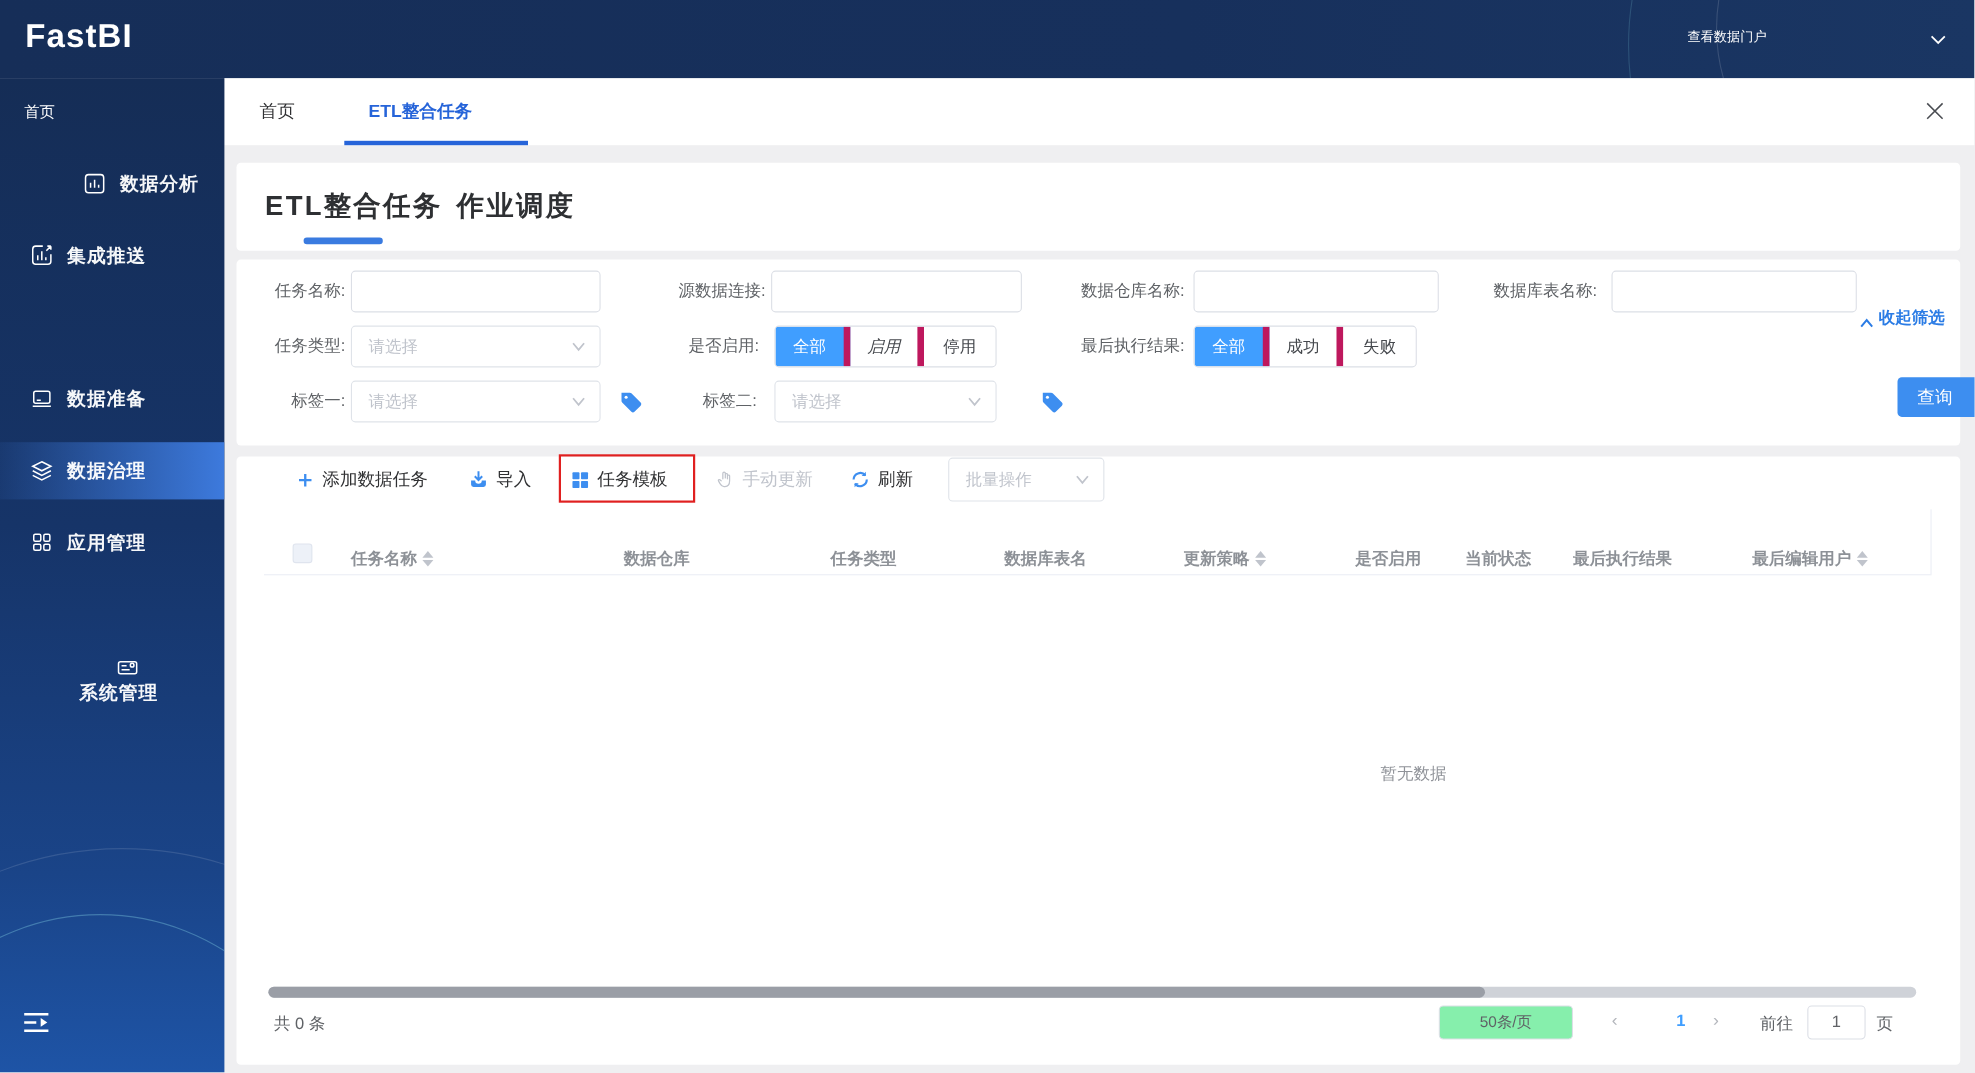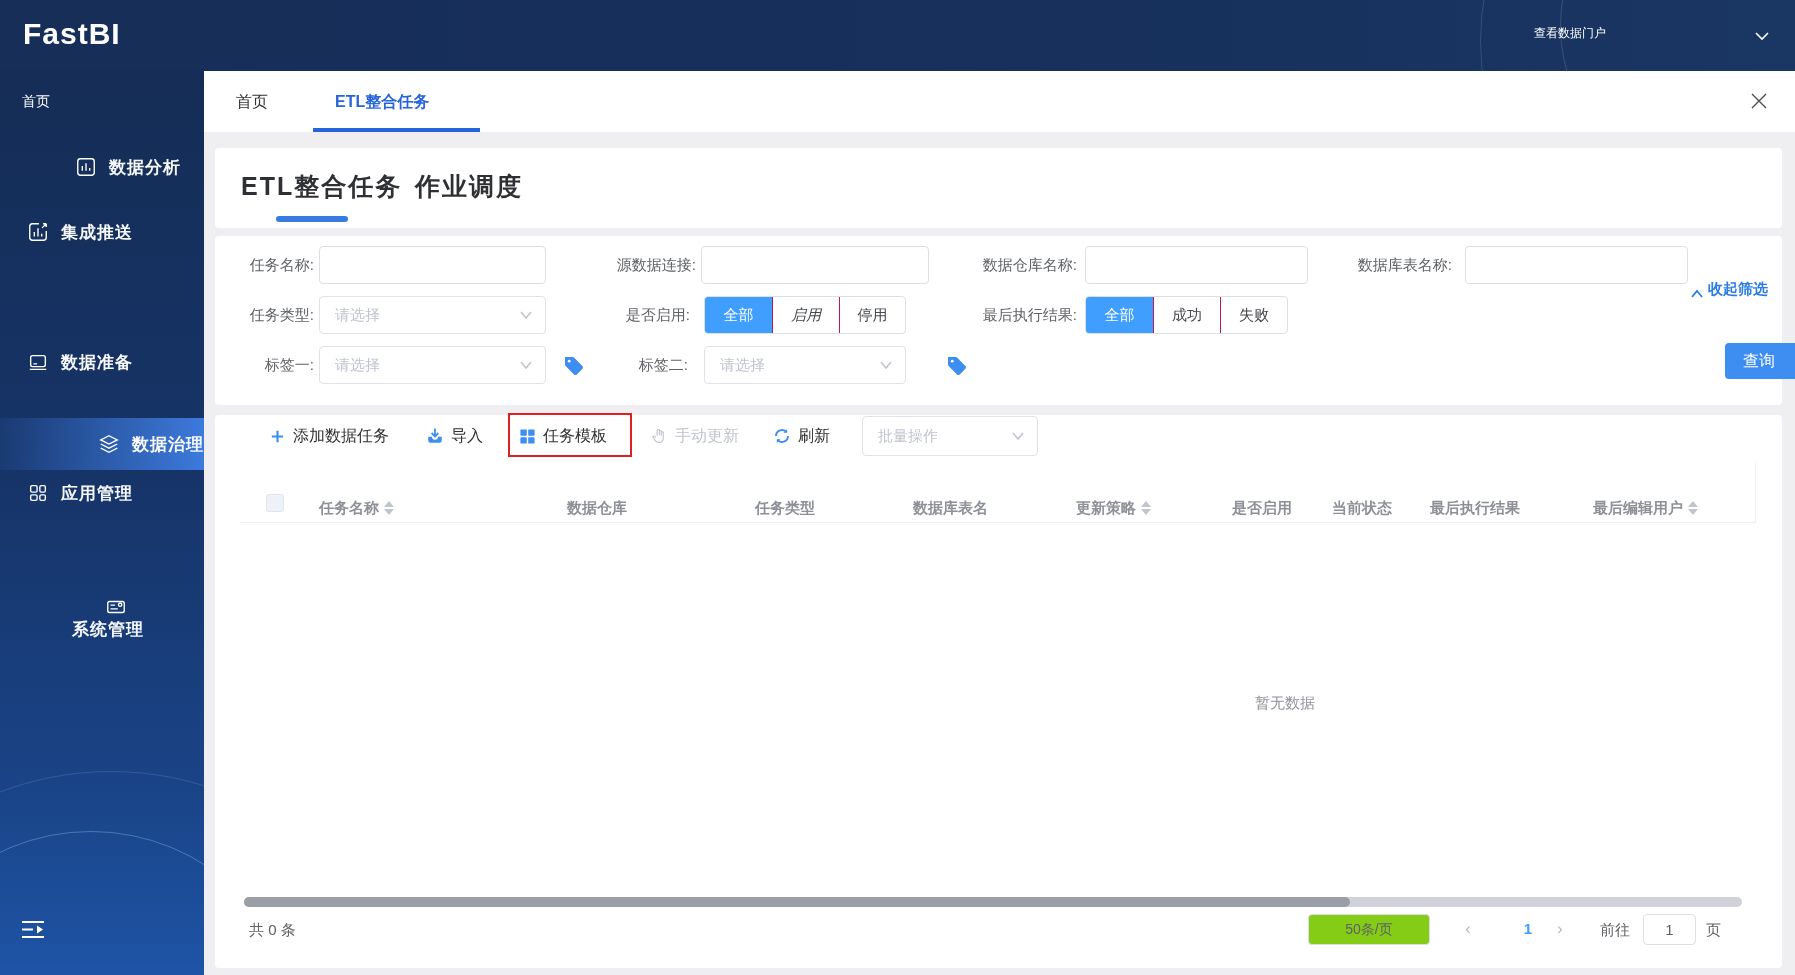--- a/index.html
+++ b/index.html
@@ -36,21 +36,21 @@
   
   .flabel{color:#5f6266;font-size:15px;text-align:right;height:38px;line-height:38px;}
   .tinput{position:absolute;height:36px;border:1px solid #dcdfe6;border-radius:4px;background:#fff;
      box-sizing:content-box;padding:0 12px;font-size:15px;color:#303133;outline:none;width:auto;}
   .dselect{position:absolute;height:38px;border:1px solid #dfe3e9;border-radius:4px;background:#fff;
      display:flex;align-items:center;justify-content:space-between;box-sizing:border-box;padding:0 12px 0 15px;}
   .dselect .ph{color:#c0c4cc;font-size:15px;}
   .seg-group{position:absolute;height:38px;display:flex;border:1px solid #dcdfe6;border-radius:4px;
      box-sizing:border-box;background:#fff;overflow:hidden;}
   .seg{height:100%;display:flex;align-items:center;justify-content:center;font-size:15px;
-     color:#45484d;border-right:1px solid #be185d;box-sizing:border-box;cursor:pointer;}
+     color:#45484d;border-right:6px solid #be185d;box-sizing:border-box;cursor:pointer;}
   .seg:last-child{border-right:none;}
   .seg.sel{background:#409eff;color:#fff;}
   .collapse-filter{left:1690px;top:261px;height:38px;display:flex;align-items:flex-end;gap:4px;
      color:#2b7ce5;font-size:15px;font-weight:bold;cursor:pointer;}
   .search-btn{left:1725px;top:343px;width:88px;height:36px;background:#3d8ef0;color:#fff;
      font-size:16px;border:none;border-radius:4px 0 0 4px;text-align:left;padding-left:18px;cursor:pointer;}
   
   .tbtn{position:absolute;top:421px;height:30px;display:flex;align-items:center;gap:7px;
      font-size:16px;color:#303133;cursor:pointer;}
   .tbtn.disabled{color:#c0c4cc;cursor:default;}
@@ -66,21 +66,21 @@
   .sortcaret .up{border-bottom:6px solid #c0c4cc;}
   .sortcaret .dn{border-top:6px solid #c0c4cc;}
   .hdr-bottom-border{left:240px;top:522px;width:1516px;height:1px;background:#ebeef5;}
   .hdr-right-border{left:1755px;top:463px;width:1px;height:59px;background:#ebeef5;}
   .empty-text{left:1225px;top:694px;width:120px;text-align:center;font-size:15px;color:#909399;}
   .hscroll-track{left:244px;top:897px;width:1498px;height:10px;border-radius:5px;background:#cfd2d8;}
   .hscroll-thumb{left:0;top:0;width:1106px;height:10px;border-radius:5px;background:#9a9ea6;}
   
   .ftotal{left:249px;top:921px;font-size:15px;color:#5f6266;}
   .psize{left:1308px;top:914px;width:122px;height:31px;border:1px solid #dcdfe6;border-radius:4px;
-     box-sizing:border-box;display:flex;align-items:center;justify-content:center;font-size:14px;color:#5f6266;background:#84cc16;}
+     box-sizing:border-box;display:flex;align-items:center;justify-content:center;font-size:14px;color:#5f6266;background:#86efac;}
   .pgchev{top:920px;font-size:16px;color:#b4b7bd;cursor:pointer;width:20px;text-align:center;}
   .pgnum{left:1514px;top:920px;width:28px;text-align:center;font-size:15px;font-weight:bold;color:#409eff;}
   .goto-lbl{left:1600px;top:921px;font-size:15px;color:#5f6266;}
   .goto-input{left:1643px;top:914px;width:53px;height:31px;border:1px solid #dcdfe6;border-radius:4px;
      box-sizing:border-box;text-align:center;font-size:15px;color:#606266;outline:none;background:#fff;}
   .goto-unit{left:1706px;top:921px;font-size:15px;color:#5f6266;}
 </style>
 </head>
 <body>
 
@@ -119,21 +119,21 @@
 
 
   <div class="abs side-item" style="top:265px;">
     <svg class="icn" viewBox="0 0 24 24" fill="none" stroke="#fff" stroke-width="1.5">
       <rect x="4" y="5" width="16" height="12" rx="2"></rect>
         <path d="M7 14h4M3 20h18"></path>
     </svg>
     <span class="lbl">数据准备</span>
   </div>
 
-  <div class="abs side-item active" style="top:347px;justify-content:flex-end;">
+  <div class="abs side-item active" style="top:331px;">
     <svg class="icn" viewBox="0 0 24 24" fill="none" stroke="#fff" stroke-width="1.5">
       <path d="M12 3 21 7.5 12 12 3 7.5 12 3z"></path>
         <path d="M3 12l9 4.5 9-4.5"></path>
         <path d="M3 16.5 12 21l9-4.5"></path>
     </svg>
     <span class="lbl">数据治理</span>
   </div>
 
   <div class="abs side-item" style="top:396px;">
     <svg class="icn" viewBox="0 0 24 24" fill="none" stroke="#fff" stroke-width="1.5">
@@ -269,21 +269,21 @@
   <span>手动更新</span>
 </div>
 <div class="tbtn" style="left:773px;">
   <svg width="18" height="18" viewBox="0 0 24 24">
     <path d="M20 12a8 8 0 0 1-14.2 5M4 12a8 8 0 0 1 14.2-5" stroke="#3d8ef0" stroke-width="2.6" fill="none"></path>
     <path d="M18.8 2.6v5h-5z" fill="#3d8ef0"></path>
       <path d="M5.2 21.4v-5h5z" fill="#3d8ef0"></path>
   </svg>
   <span>刷新</span>
 </div>
-<div class="dselect" style="left:862px;top:416px;width:176px;height:40px;">
+<div class="dselect" style="left:862px;top:416px;width:142px;height:40px;">
   <span class="ph">批量操作</span>
   <svg width="14" height="10" viewBox="0 0 14 10">
     <path d="M2 2 7 8 12 2" stroke="#c0c4cc" stroke-width="1.6" fill="none"></path>
   </svg>
 </div>
 
 <div class="abs checkbox"></div>
 <div class="th" style="left:319px;">
   <span>任务名称</span>
   <span class="sortcaret">

